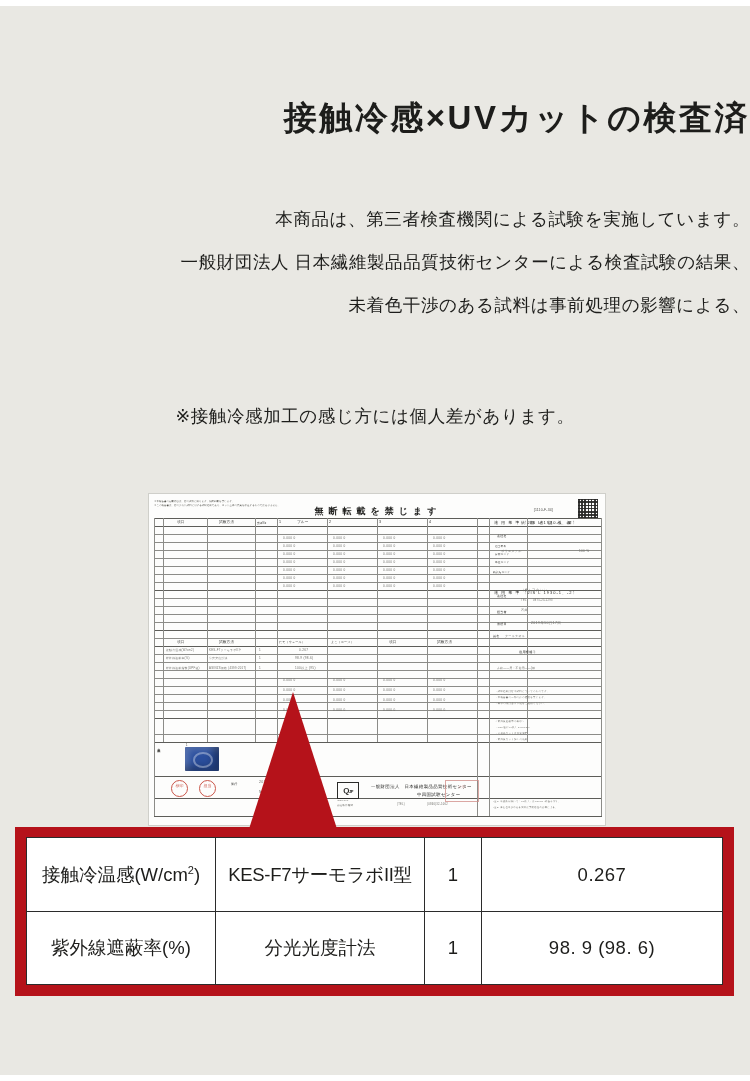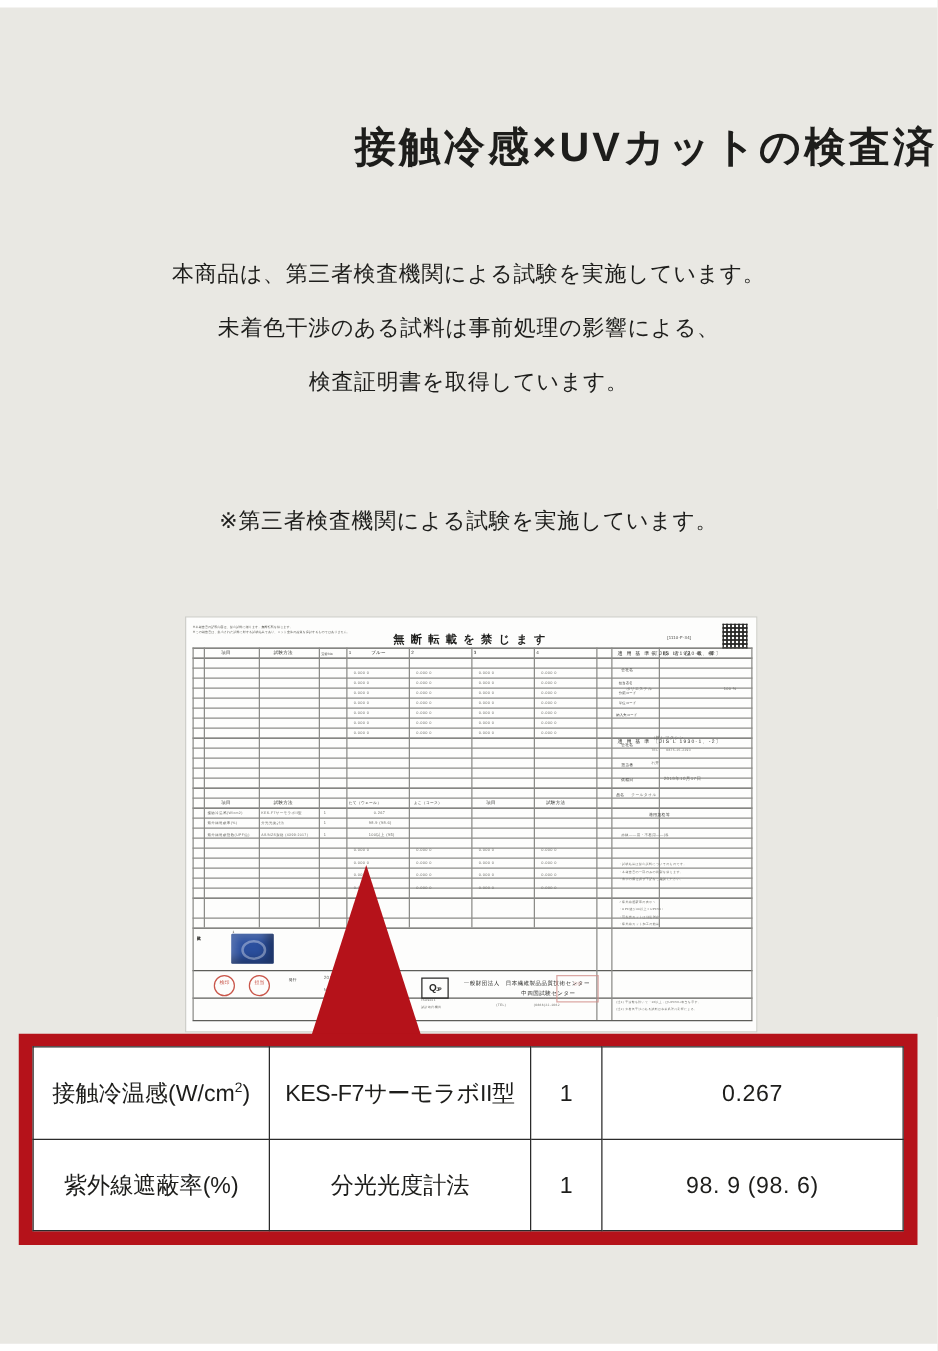--- a/index.html
+++ b/index.html
@@ -43,21 +43,21 @@
     position: absolute;
     left: 0;
     top: 192px;
     width: 750px;
     text-align: center;
     color: #1d1d1b;
     font-size: 17.5px;
     line-height: 43px;
     letter-spacing: 0.6px;
   }
-  .body-copy .ln { display: block; white-space: nowrap; }
+  .body-copy .ln { display: block; white-space: nowrap; text-align: right; }
 
   .note {
     position: absolute;
     left: 0;
     top: 398px;
     width: 750px;
     text-align: center;
     color: #1d1d1b;
     font-size: 17.5px;
     letter-spacing: 0.6px;
@@ -235,25 +235,25 @@
 </style>
 </head>
 <body>
 
 <div class="page">
 
   <div class="headline">接触冷感×UVカットの検査済</div>
 
   <div class="body-copy">
     <span class="ln">本商品は、第三者検査機関による試験を実施しています。</span>
+    <span class="ln">一般財団法人 日本繊維製品品質技術センターによる検査試験の結果、</span>
     <span class="ln">未着色干渉のある試料は事前処理の影響による、</span>
-    <span class="ln">検査証明書を取得しています。</span>
   </div>
 
-  <div class="note">※第三者検査機関による試験を実施しています。</div>
+  <div class="note">※接触冷感加工の感じ方には個人差があります。</div>
 
   <div class="certificate">
 
     <div class="cert-microline" style="left:5px; top:6px;">※本報告書の記載内容は、提出試料に限ります。無断転載を禁じます。</div>
     <div class="cert-microline" style="left:5px; top:10px;">※この報告書は、提出された試料に対する試験結果であり、ロット全体の品質を保証するものではありません。</div>
 
     <div class="cert-title">無断転載を禁じます</div>
     <div class="cert-docno">[1110-F-34]</div>
     <div class="qr"></div>
 

